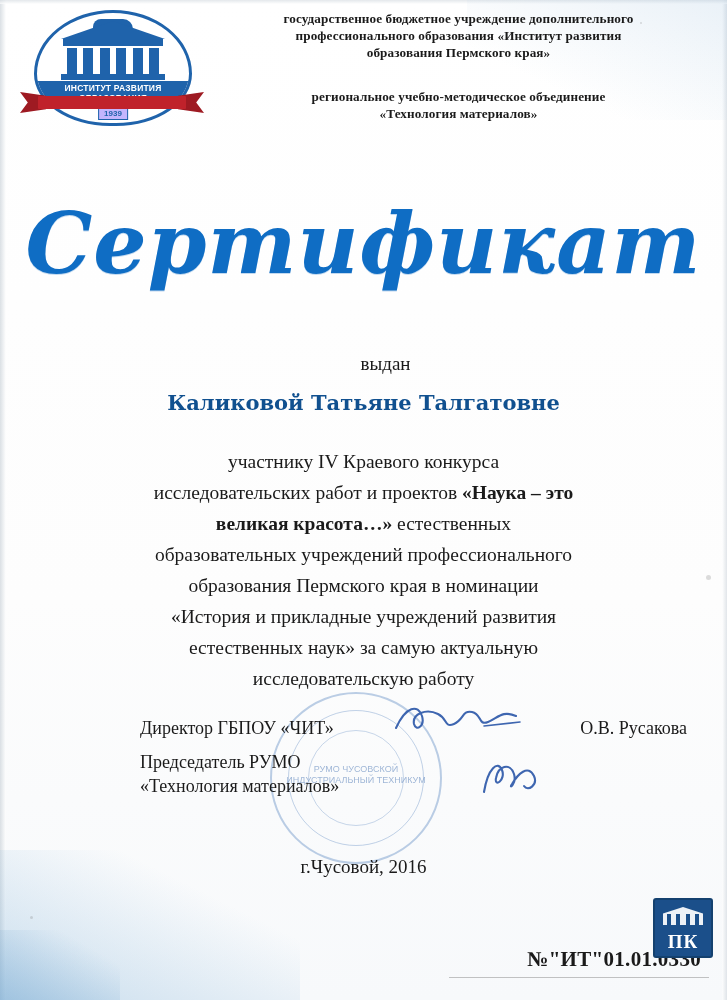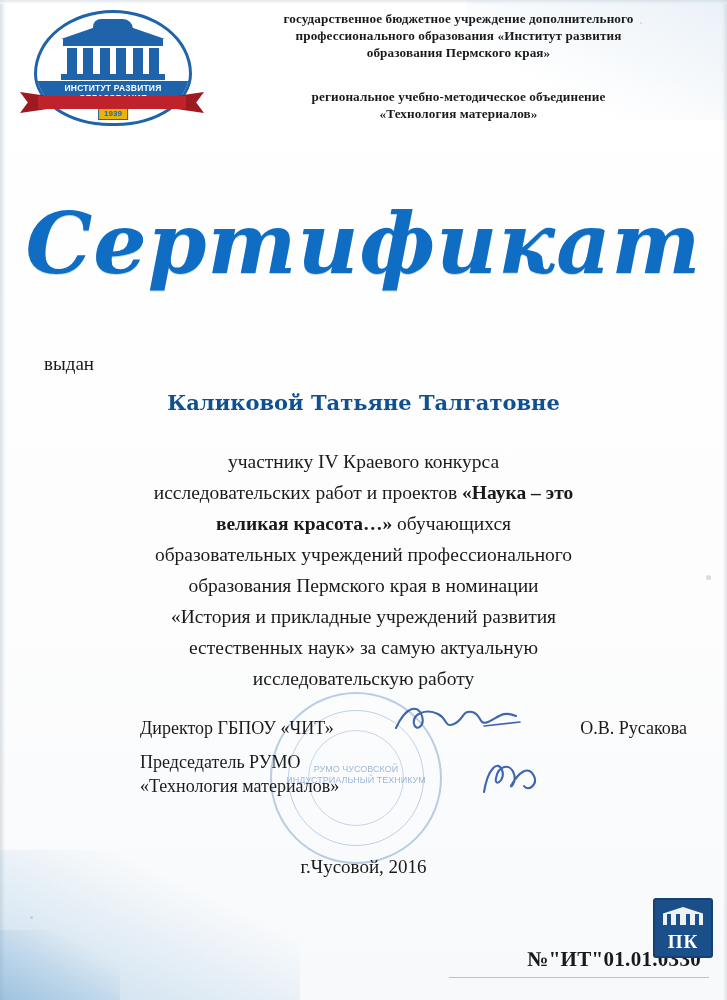--- a/index.html
+++ b/index.html
@@ -201,21 +201,21 @@
     left: 50%;
     transform: translateX(-50%);
     top: 94px;
     border: 1.5px solid #1f63ab;
     color: #1f63ab;
     font-family: "Liberation Sans", sans-serif;
     font-size: 8px;
     font-weight: bold;
     padding: 0 5px;
     line-height: 11px;
-    background: #eab308;
+    background: #c4b5fd;
   }
   .emblem-ribbon {
     position: absolute;
     left: 0;
     top: 86px;
     width: 184px;
     height: 22px;
   }
   .emblem-ribbon .band {
     position: absolute;
@@ -258,21 +258,21 @@
     color: #0f6dc4;
     letter-spacing: 1px;
     text-shadow: 0 1px 0 rgba(15,109,196,.25);
   }
 
   
   .issued-to {
     position: absolute;
     top: 352px;
     left: 0; right: 0;
-    text-align: left;
+    text-align: center;
     font-size: 19px;
     line-height: 24px;
     padding-left: 44px;
   }
   .recipient {
     position: absolute;
     top: 390px;
     left: 0; right: 0;
     text-align: center;
     font-family: "DejaVu Serif", serif;
@@ -510,21 +510,21 @@
 
   <div class="issued-to">выдан</div>
   <div class="recipient">Каликовой Татьяне Талгатовне</div>
 
   <div class="body-text">
     <div>участнику IV Краевого конкурса</div>
     <div>
       <span>исследовательских работ и проектов </span><b>«Наука – это</b>
     </div>
     <div>
-      <b>великая красота…»</b><span> обучающихся</span>
+      <b>великая красота…»</b><span> естественных</span>
     </div>
     <div>образовательных учреждений профессионального</div>
     <div>образования Пермского края в номинации</div>
     <div>«История и прикладные учреждений развития</div>
     <div>естественных наук» за самую актуальную</div>
     <div>исследовательскую работу</div>
   </div>
 
   <div class="stamp">
     <div class="stamp-inner"></div>

